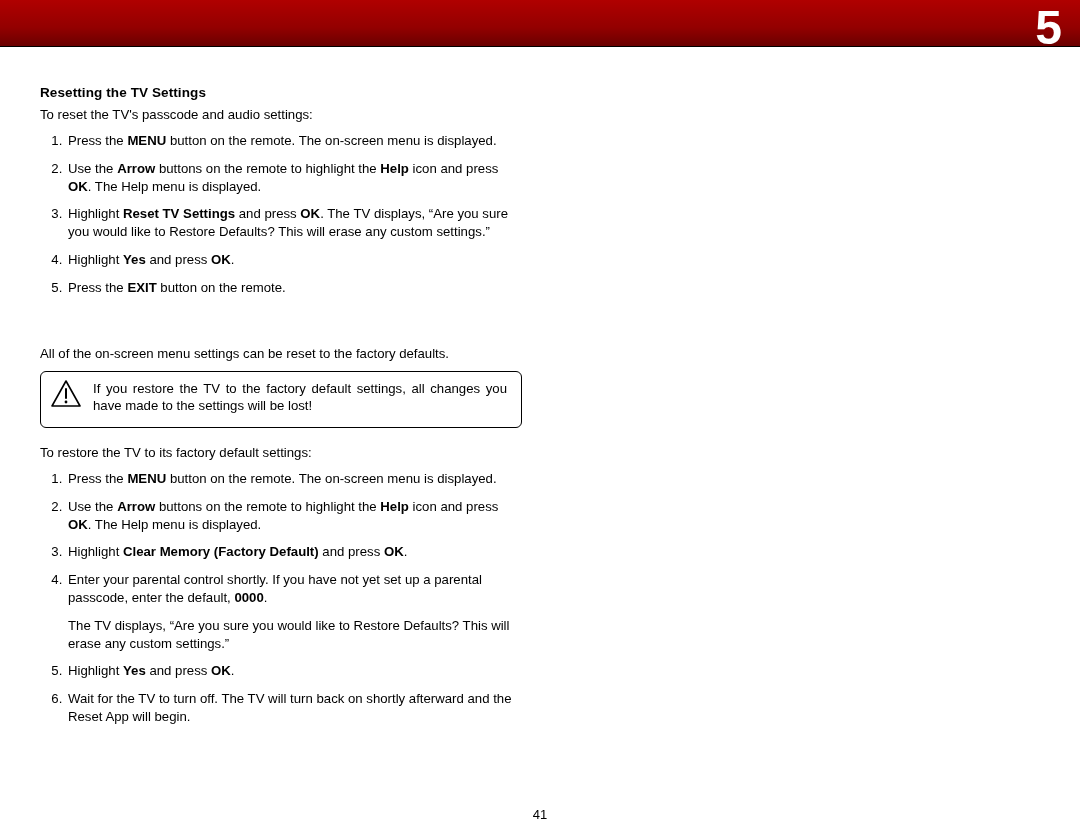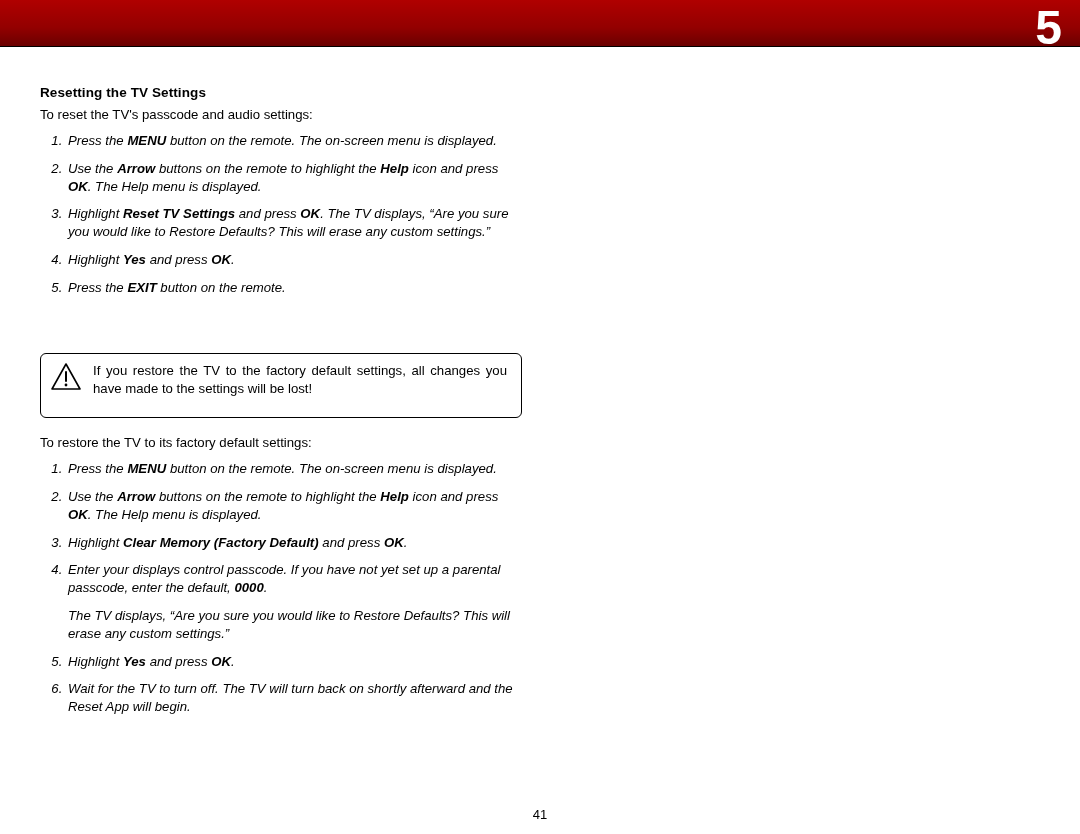--- a/index.html
+++ b/index.html
@@ -56,36 +56,34 @@
   }
   p.intro {
     margin: 0 0 8px 0;
   }
   p.intro.justify {
     text-align: justify;
   }
   ol {
     margin: 8px 0 12px 0;
     padding-left: 26px;
-    font-style: italic;
   }
   ol li {
     padding-left: 2px;
     margin-bottom: 10px;
   }
   ol li .extra {
     display: block;
     margin-top: 10px;
   }
   .callout {
     display: flex;
-    align-items: center;
     border: 1px solid #000;
     border-radius: 6px;
-    padding: 8px 14px 20px 10px;
+    padding: 8px 14px 12px 10px;
     margin: 8px 0 16px 0;
     gap: 12px;
   }
   .callout-icon {
     flex: 0 0 auto;
   }
   .callout-text {
     text-align: justify;
   }
   .page-number {
@@ -113,38 +111,39 @@
     <ol>
       <li><span>Press the </span><span class="b">MENU</span><span> button on the remote. The on-screen menu is displayed.</span></li>
       <li><span>Use the </span><span class="b">Arrow</span><span> buttons on the remote to highlight the </span><span class="b">Help</span><span> icon and press </span><span class="b">OK</span><span>. The Help menu is displayed.</span></li>
       <li><span>Highlight </span><span class="b">Reset TV Settings</span><span> and press </span><span class="b">OK</span><span>. The TV displays, “Are you sure you would like to Restore Defaults? This will erase any custom settings.”</span></li>
       <li><span>Highlight </span><span class="b">Yes</span><span> and press </span><span class="b">OK</span><span>.</span></li>
       <li><span>Press the </span><span class="b">EXIT</span><span> button on the remote.</span></li>
     </ol>
   </div>
 
   <div class="col">
+    <p class="intro justify">All of the on-screen menu settings can be reset to the factory defaults.</p>
 
     <div class="callout">
       <span class="callout-icon">
         <svg width="30" height="28" viewBox="0 0 30 28">
           <polygon points="15,1 29,26 1,26" fill="none" stroke="#000" stroke-width="1.6" stroke-linejoin="round"></polygon>
           <line x1="15" y1="9" x2="15" y2="18" stroke="#000" stroke-width="2" stroke-linecap="round"></line>
           <circle cx="15" cy="22" r="1.4" fill="#000"></circle>
         </svg>
       </span>
       <span class="callout-text">If you restore the TV to the factory default settings, all changes you have made to the settings will be lost!</span>
     </div>
 
     <p class="intro">To restore the TV to its factory default settings:</p>
     <ol>
       <li><span>Press the </span><span class="b">MENU</span><span> button on the remote. The on-screen menu is displayed.</span></li>
       <li><span>Use the </span><span class="b">Arrow</span><span> buttons on the remote to highlight the </span><span class="b">Help</span><span> icon and press </span><span class="b">OK</span><span>. The Help menu is displayed.</span></li>
       <li><span>Highlight </span><span class="b">Clear Memory (Factory Default)</span><span> and press </span><span class="b">OK</span><span>.</span></li>
-      <li><span>Enter your displays control passcode. If you have not yet set up a parental passcode, enter the default, </span><span class="b">0000</span><span>.</span><span class="extra">The TV displays, “Are you sure you would like to Restore Defaults? This will erase any custom settings.”</span></li>
+      <li><span>Enter your parental control shortly. If you have not yet set up a parental passcode, enter the default, </span><span class="b">0000</span><span>.</span><span class="extra">The TV displays, “Are you sure you would like to Restore Defaults? This will erase any custom settings.”</span></li>
       <li><span>Highlight </span><span class="b">Yes</span><span> and press </span><span class="b">OK</span><span>.</span></li>
       <li><span>Wait for the TV to turn off. The TV will turn back on shortly afterward and the Reset App will begin.</span></li>
     </ol>
   </div>
 
 </div>
 
 <div class="page-number">41</div>
 
 </body></html>

